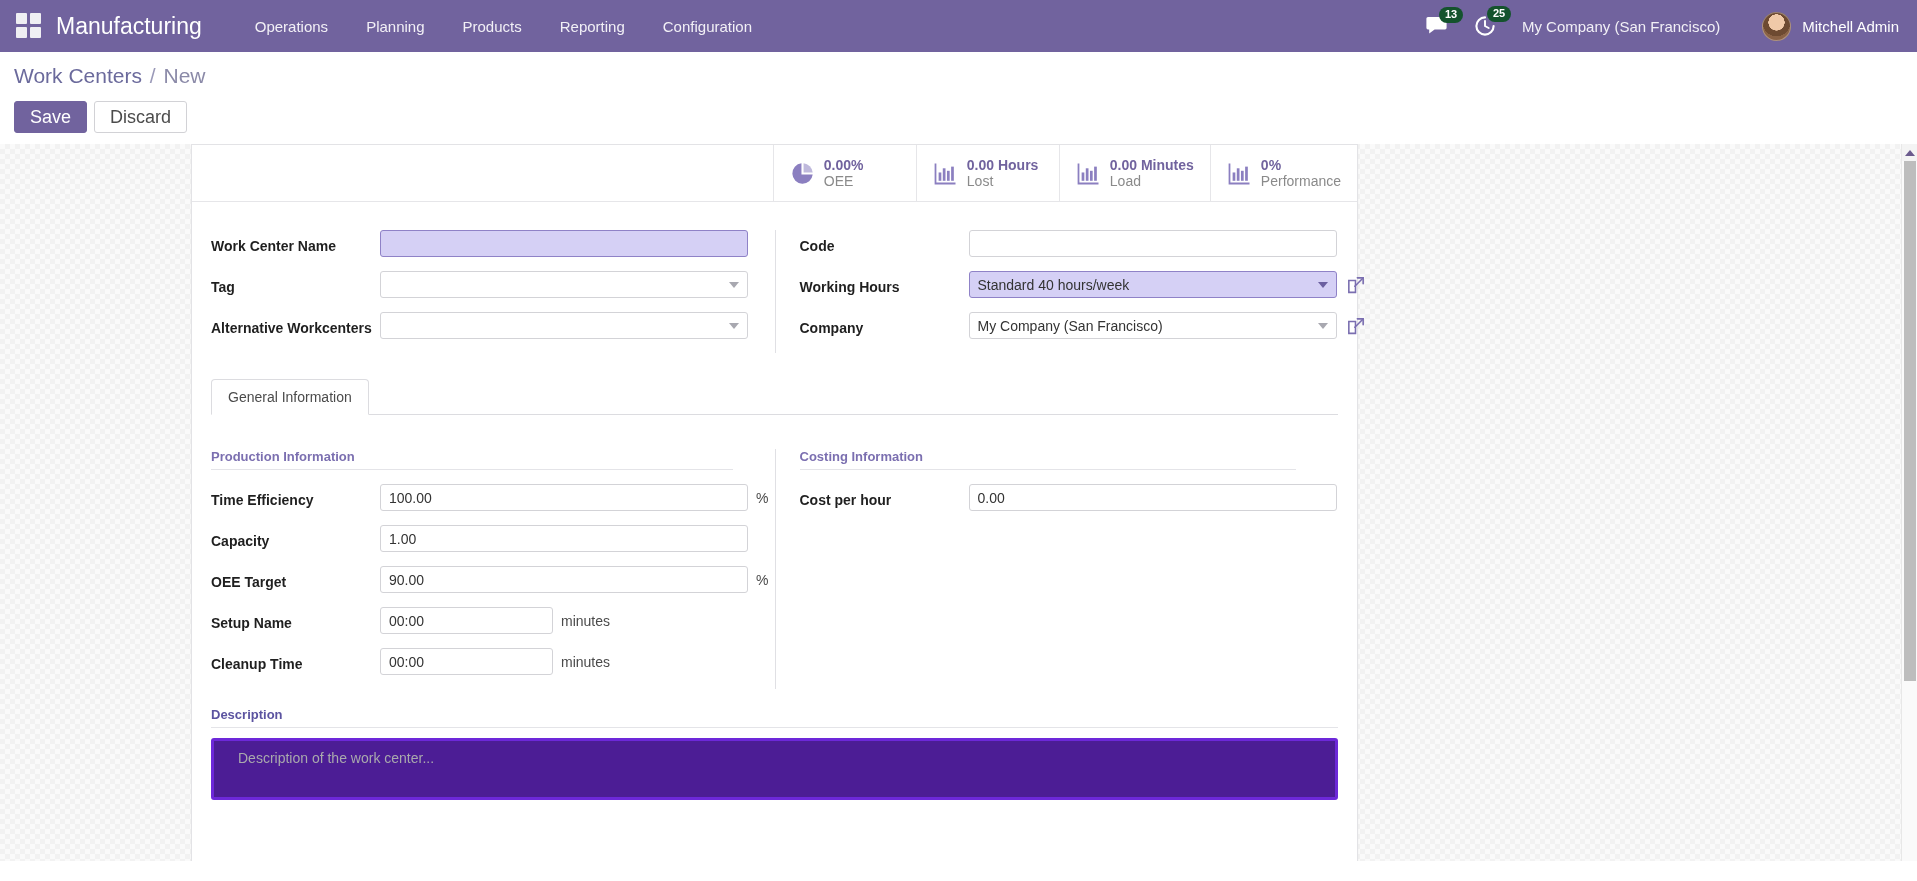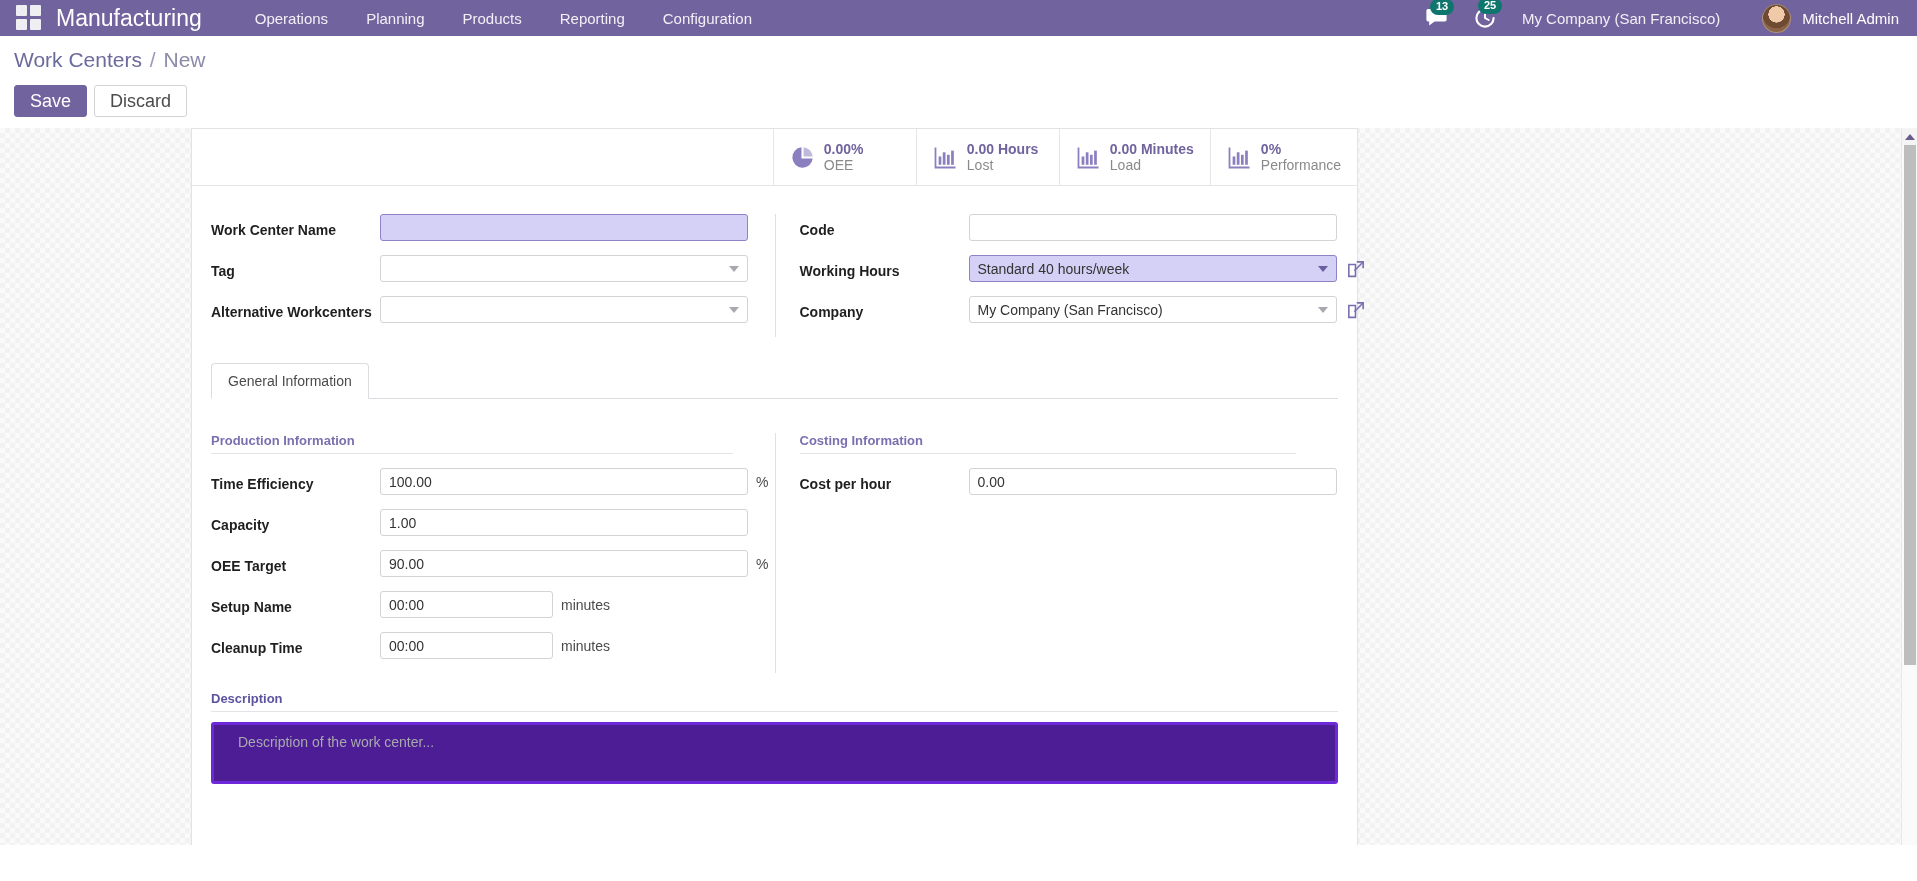--- a/index.html
+++ b/index.html
@@ -5,21 +5,21 @@
   * { box-sizing: border-box; margin: 0; padding: 0; }
   html, body {
     width: 1917px; height: 881px;
     font-family: "Liberation Sans", sans-serif;
     overflow: hidden;
     background: #ffffff;
   }
 
   
   .navbar {
-    height: 36px;
+    height: 52px;
     background: #71639e;
     display: flex;
     align-items: center;
     padding: 0 18px 0 10px;
     color: #ffffff;
     position: relative;
   }
   .apps-grid {
     width: 26px; height: 26px;
     display: grid;
@@ -41,22 +41,22 @@
     white-space: nowrap; cursor: pointer; border-radius: 3px;
   }
   .nav-right {
     margin-left: auto; display: flex; align-items: center; gap: 0;
   }
   .nav-ico {
     position: relative; margin-right: 26px; cursor: pointer;
     display: flex; align-items: center;
   }
   .badge {
-    position: absolute; top: -9px; left: 4px;
-    background: #0f766e; color: #fff;
+    position: absolute; top: -9px; left: 13px;
+    background: #14532d; color: #fff;
     font-size: 11px; font-weight: 700;
     border-radius: 10px; padding: 1px 6px 2px; line-height: 13px;
     min-width: 20px; text-align: center;
   }
   .company-name {
     font-size: 15px; color: #f2f0f6; margin-right: 42px;
     white-space: nowrap; cursor: pointer;
   }
   .user-block { display: flex; align-items: center; cursor: pointer; }
   .avatar {

